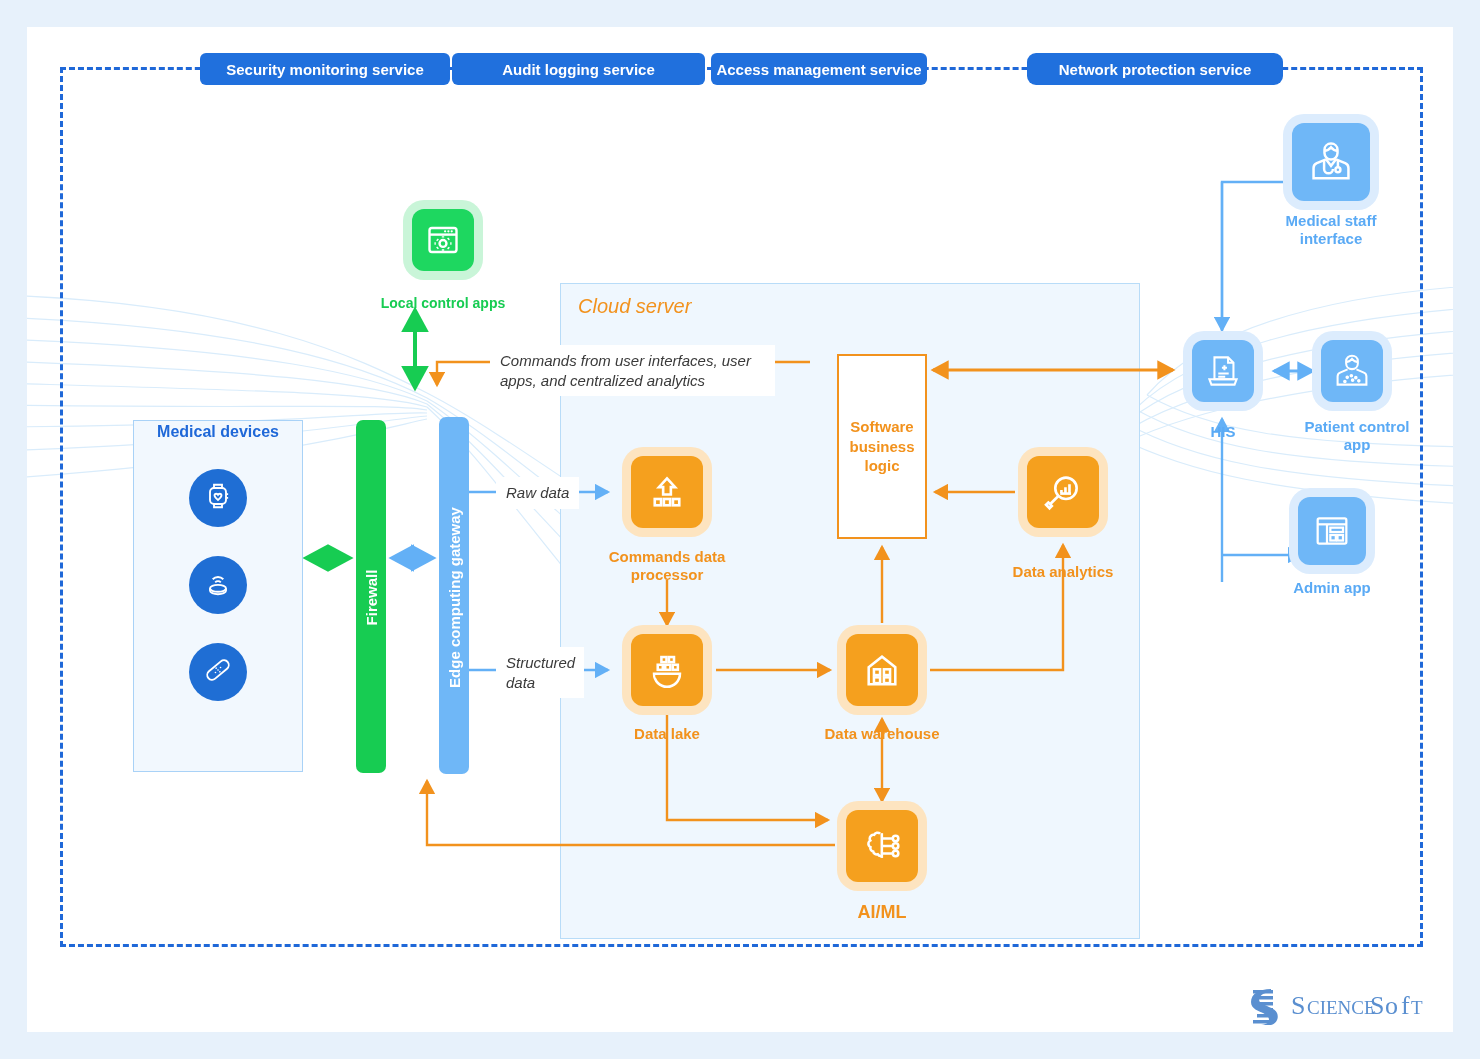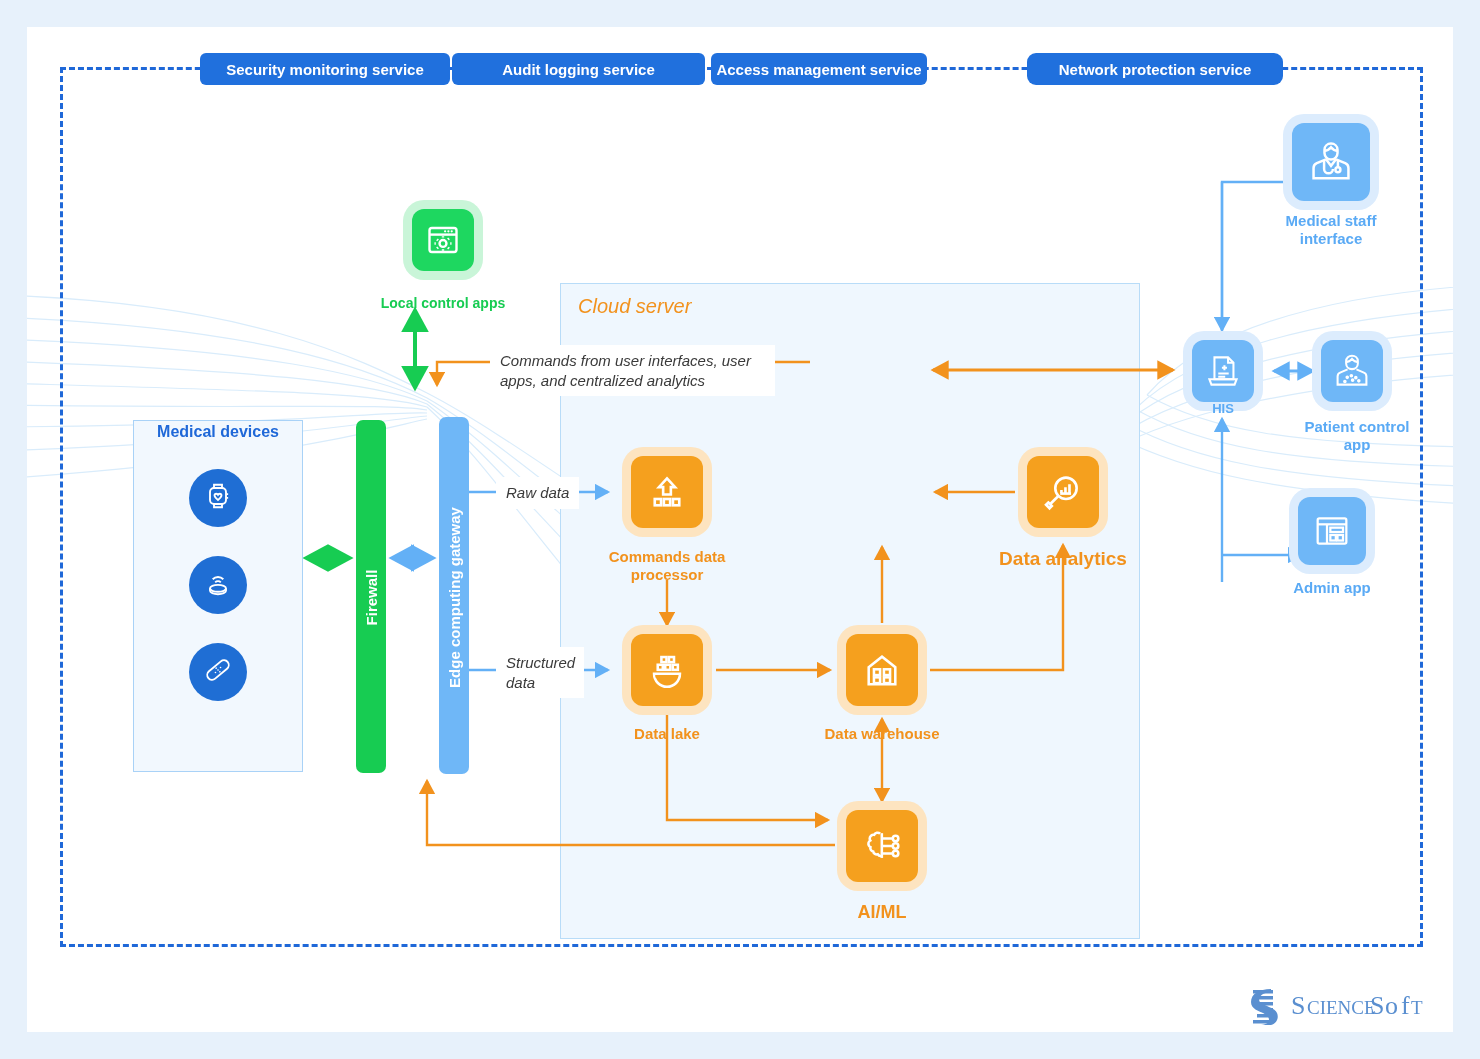--- a/index.html
+++ b/index.html
@@ -286,20 +286,23 @@
   <div id="firewall-bar"></div>
   <div class="vert-text" style="left:300px;top:562px;width:88px;text-align:center;font-size:15px;transform:rotate(-90deg);">Firewall</div>
 
   <div id="gateway-bar"></div>
   <div class="vert-text" style="left:332px;top:562px;width:190px;text-align:center;font-size:15px;transform:rotate(-90deg);">Edge computing gateway</div>
 
   <div class="callout" id="commands-callout">Commands from user interfaces, user apps, and centralized analytics</div>
   <div class="callout" id="rawdata-callout">Raw data</div>
   <div class="callout" id="structured-callout">Structured data</div>
 
+  <div id="sbl-box">Software
+business
+logic</div>
 
   <div class="tile orange" style="left:604px;top:429px;width:72px;height:72px;">
     <span>
       <svg width="42" height="42" viewBox="0 0 24 24" fill="none" stroke="#ffffff" stroke-width="1.5">
         <path d="M12 4.2 L16.6 9.2 H14.2 V13.4 H9.8 V9.2 H7.4 Z"></path>
         <rect x="5" y="16" width="3.6" height="3.6"></rect>
         <rect x="10.2" y="16" width="3.6" height="3.6"></rect>
         <rect x="15.4" y="16" width="3.6" height="3.6"></rect>
       </svg>
     </span>
@@ -339,21 +342,21 @@
     <span>
       <svg width="42" height="42" viewBox="0 0 24 24" fill="none" stroke="#ffffff" stroke-width="1.5">
         <circle cx="13.7" cy="9.9" r="6.1"></circle>
         <line x1="9.2" y1="14.4" x2="4.6" y2="19"></line>
         <path d="M3.6 18 L5.6 20 L4.3 21.3 L2.3 19.3 Z"></path>
         <path d="M11.1 12.5 V10.8 M13.4 12.5 V9.3 M15.7 12.5 V7.6"></path>
         <line x1="10.4" y1="12.9" x2="16.6" y2="12.9"></line>
       </svg>
     </span>
   </div>
-  <div class="lbl orange" style="left:946px;top:521px;width:180px;font-size:19px;">Data analytics</div>
+  <div class="lbl orange" style="left:946px;top:536px;width:180px;font-size:15px;">Data analytics</div>
 
   <div class="tile orange" style="left:819px;top:783px;width:72px;height:72px;">
     <span>
       <svg width="44" height="44" viewBox="0 0 24 24" fill="none" stroke="#ffffff" stroke-width="1.4">
         <path d="M11 5.2c-1.1-.8-2.7-.5-3.3.7-1.3-.2-2.4.8-2.4 2 0 .4.1.8.3 1.1-.9.5-1.3 1.7-.8 2.7.2.4.5.7.9.9-.3 1.1.4 2.2 1.5 2.4.2 1.2 1.4 1.9 2.5 1.5.5.8 1.5 1.1 2.3.7"></path>
         <path d="M11.9 5v13.5"></path>
         <circle cx="19.4" cy="7.9" r="1.5"></circle>
         <circle cx="19.4" cy="12" r="1.5"></circle>
         <circle cx="19.4" cy="16.1" r="1.5"></circle>
         <path d="M11.9 7.9h6M11.9 12h6M11.9 16.1h6"></path>
@@ -382,21 +385,21 @@
     <span>
       <svg width="38" height="38" viewBox="0 0 24 24" fill="none" stroke="#ffffff" stroke-width="1.3">
         <path d="M6.6 3.4h8.6l3.4 3.4v10.4H6.6z"></path>
         <path d="M15.2 3.4v3.4h3.4"></path>
         <path d="M12.9 8.4v3.2M11.3 10h3.2"></path>
         <path d="M9 13.6h6.6M9 15.6h4.4"></path>
         <path d="M3.4 17.2h17.2l-1.3 3.4H4.7z"></path>
       </svg>
     </span>
   </div>
-  <div class="lbl blue" style="left:1136px;top:374px;width:120px;font-size:13px;">HIS</div>
+  <div class="lbl blue" style="left:1136px;top:396px;width:120px;font-size:15px;">HIS</div>
 
   <div class="tile blue" style="left:1294px;top:313px;width:62px;height:62px;">
     <span>
       <svg width="38" height="38" viewBox="0 0 24 24" fill="none" stroke="#ffffff" stroke-width="1.3">
         <path d="M8.3 5.8c0-2 1.6-3.4 3.7-3.4s3.7 1.4 3.7 3.4v1.5c0 2-1.6 3.5-3.7 3.5S8.3 9.3 8.3 7.3z"></path>
         <path d="M8.3 6.4c1.7 0 2.8-.9 3.7-2 .9 1.1 1.9 2 3.7 2"></path>
         <path d="M9.2 11 4.5 13c-1 .4-1.6 1.4-1.6 2.4v5.2h18.2v-5.2c0-1-.6-2-1.6-2.4l-4.7-2"></path>
         <circle cx="9" cy="16" r="0.5" fill="#ffffff"></circle>
         <circle cx="11.6" cy="15" r="0.5" fill="#ffffff"></circle>
         <circle cx="14.4" cy="16.2" r="0.5" fill="#ffffff"></circle>

